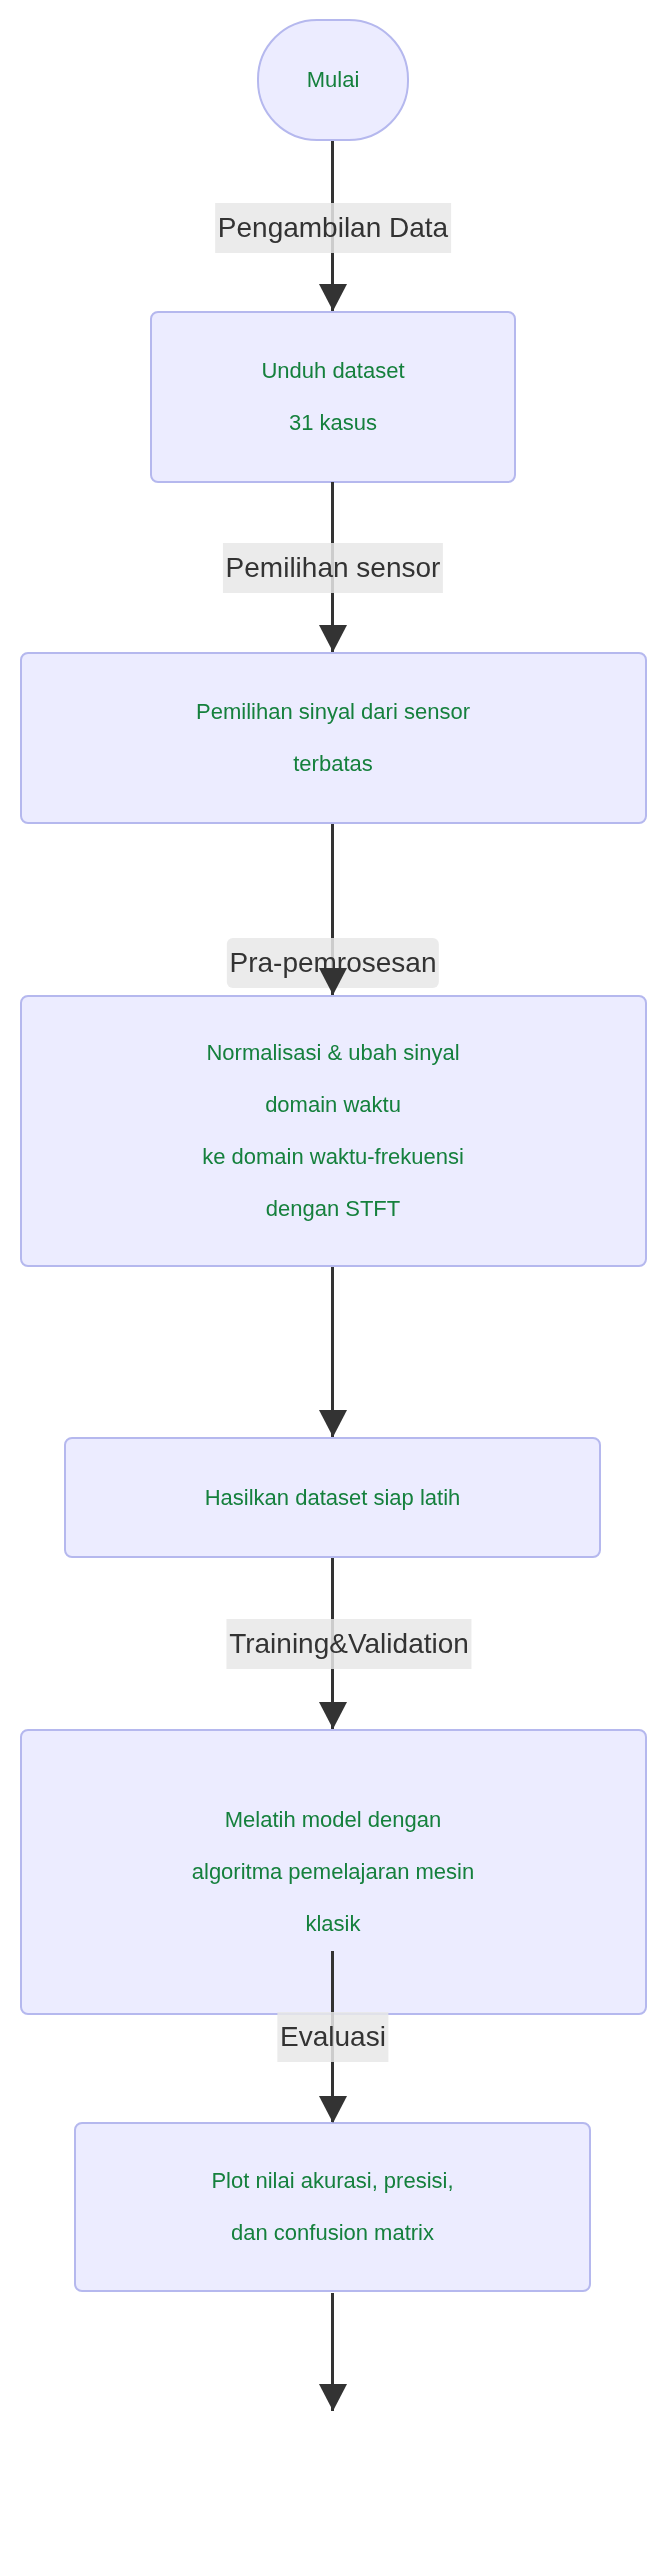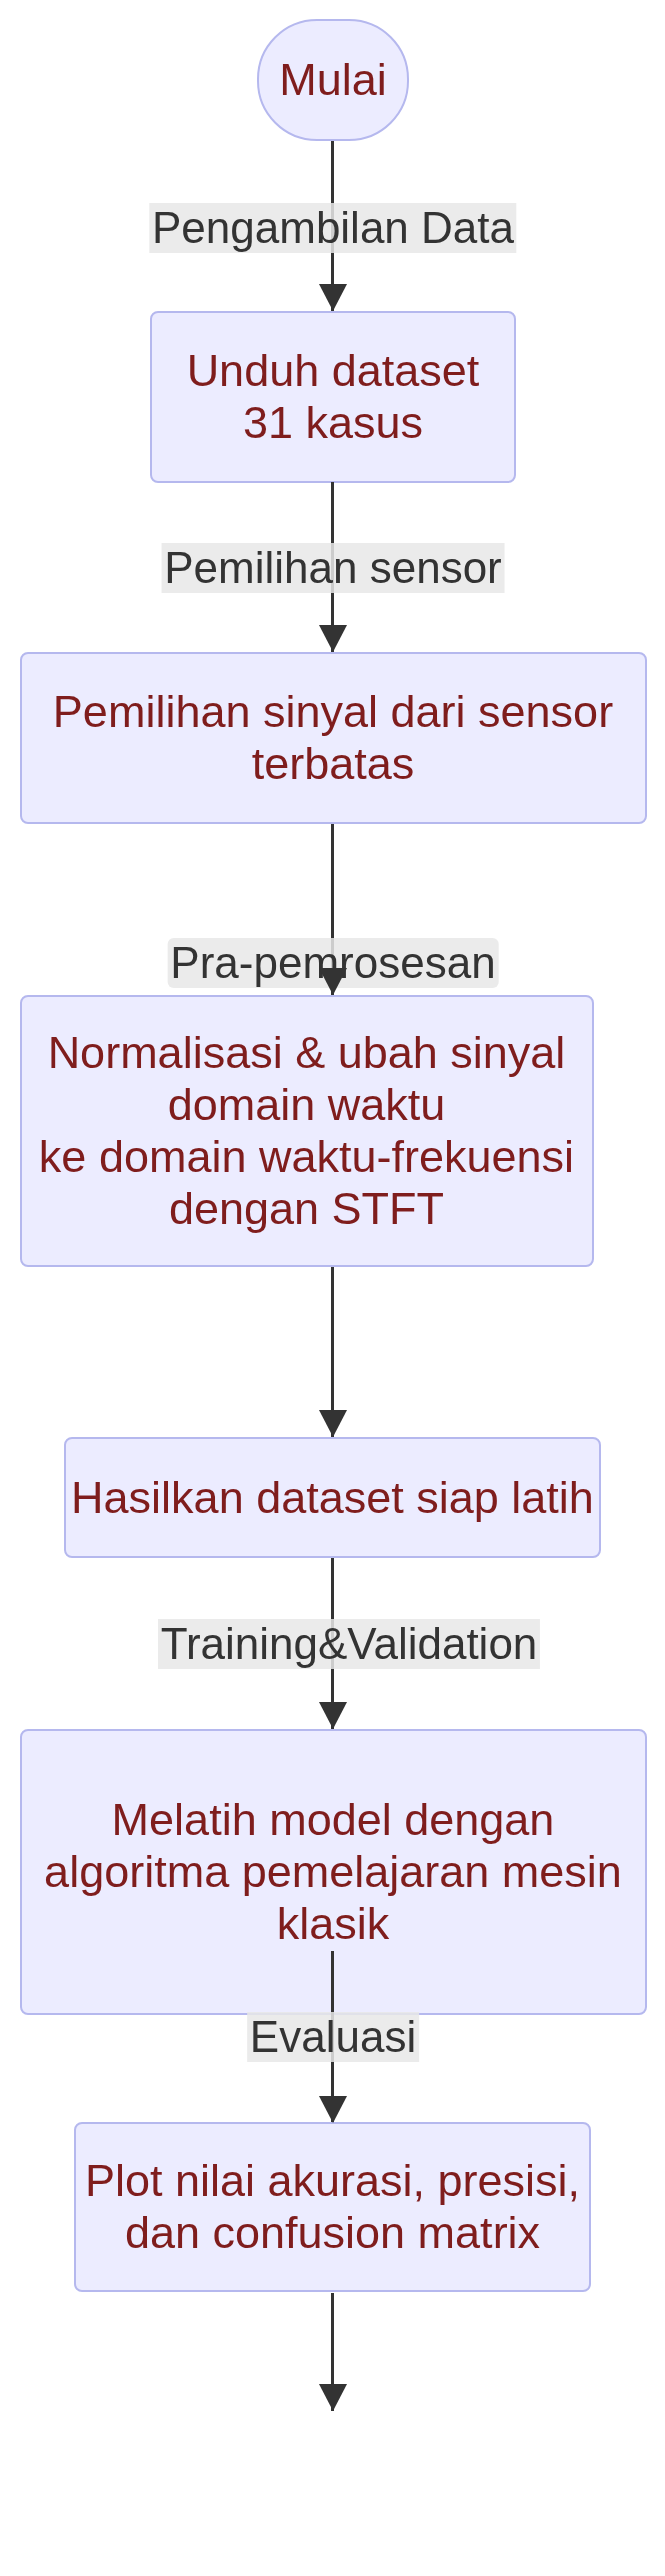--- a/index.html
+++ b/index.html
@@ -15,23 +15,23 @@
   .node {
     position: absolute;
     box-sizing: border-box;
     background: #ECECFF;
     border: 2.7px solid #b5b8ee;
     display: flex;
     flex-direction: column;
     align-items: center;
     justify-content: center;
     text-align: center;
-    font-size: 45px;
+    font-size: 22px;
     line-height: 52px;
-    color: #7f1d1d;
+    color: #15803d;
   }
   .stadium { border-radius: 60px; }
   .process { border-radius: 8px; }
   .edge-line {
     position: absolute;
     width: 2.7px;
     background: #333333;
     z-index: 1;
   }
   .arrowhead {
@@ -41,21 +41,21 @@
     border-left: 14px solid transparent;
     border-right: 14px solid transparent;
     border-top: 27px solid #333333;
     z-index: 3;
   }
   .edge-label {
     position: absolute;
     left: 50%;
     transform: translateX(-50%);
     background: rgba(232,232,232,0.85);
-    font-size: 44px;
+    font-size: 28px;
     line-height: 42px;
     padding: 4px 2.7px;
     white-space: nowrap;
     z-index: 2;
     color: #333333;
     text-align: center;
   }
   .node span { display: block; }
 </style>
 </head>
@@ -88,21 +88,21 @@
     <span>Pemilihan sinyal dari sensor</span>
     <span>terbatas</span>
   </div>
 
   <div class="edge-line" style="left:331px; top:824px; height:171px;"></div>
   <div class="arrowhead" style="left:319px; top:968px;"></div>
   <div class="edge-label" style="top:938px;border-radius:6px;">
     <span>Pra-pemrosesan</span>
   </div>
 
-  <div class="node process" style="left:19.5px; top:995px; width:574px; height:272px;">
+  <div class="node process" style="left:19.5px; top:995px; width:627px; height:272px;">
     <span>Normalisasi &amp; ubah sinyal</span>
     <span>domain waktu</span>
     <span>ke domain waktu-frekuensi</span>
     <span>dengan STFT</span>
   </div>
 
   <div class="edge-line" style="left:331px; top:1267px; height:170px;"></div>
   <div class="arrowhead" style="left:319px; top:1410px;"></div>
 
   <div class="node process" style="left:64px; top:1437px; width:537px; height:121px;">

